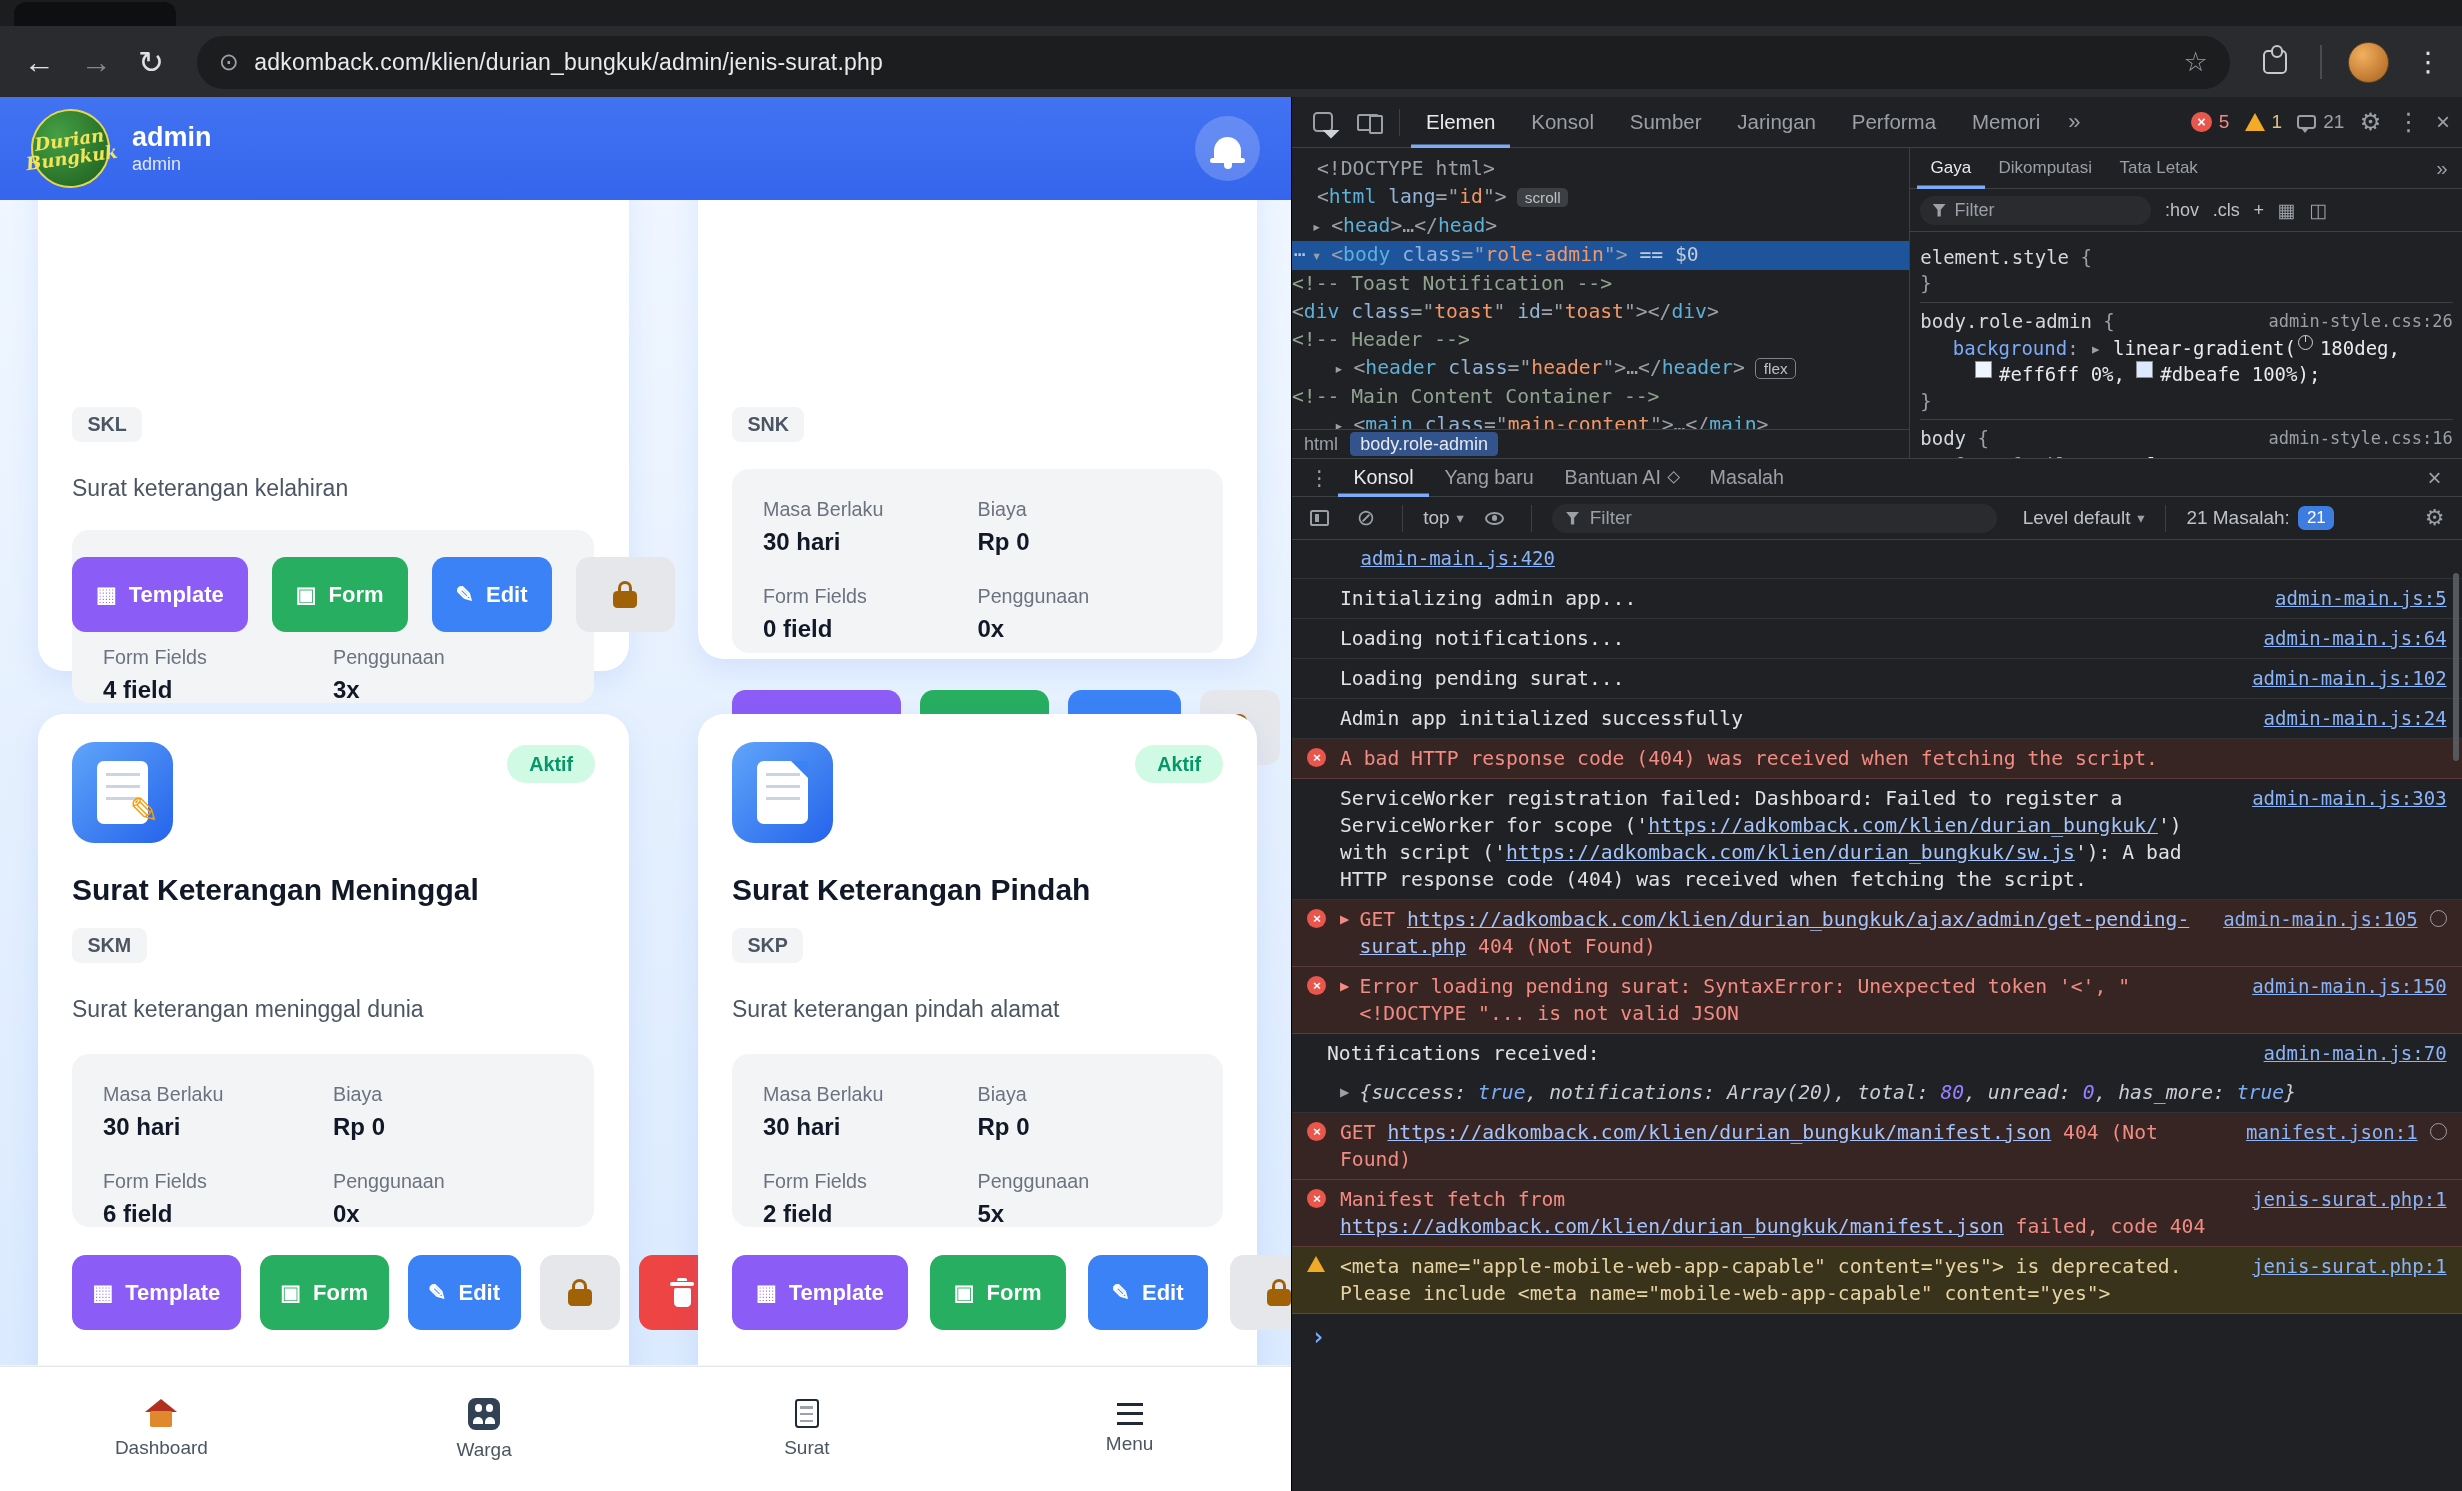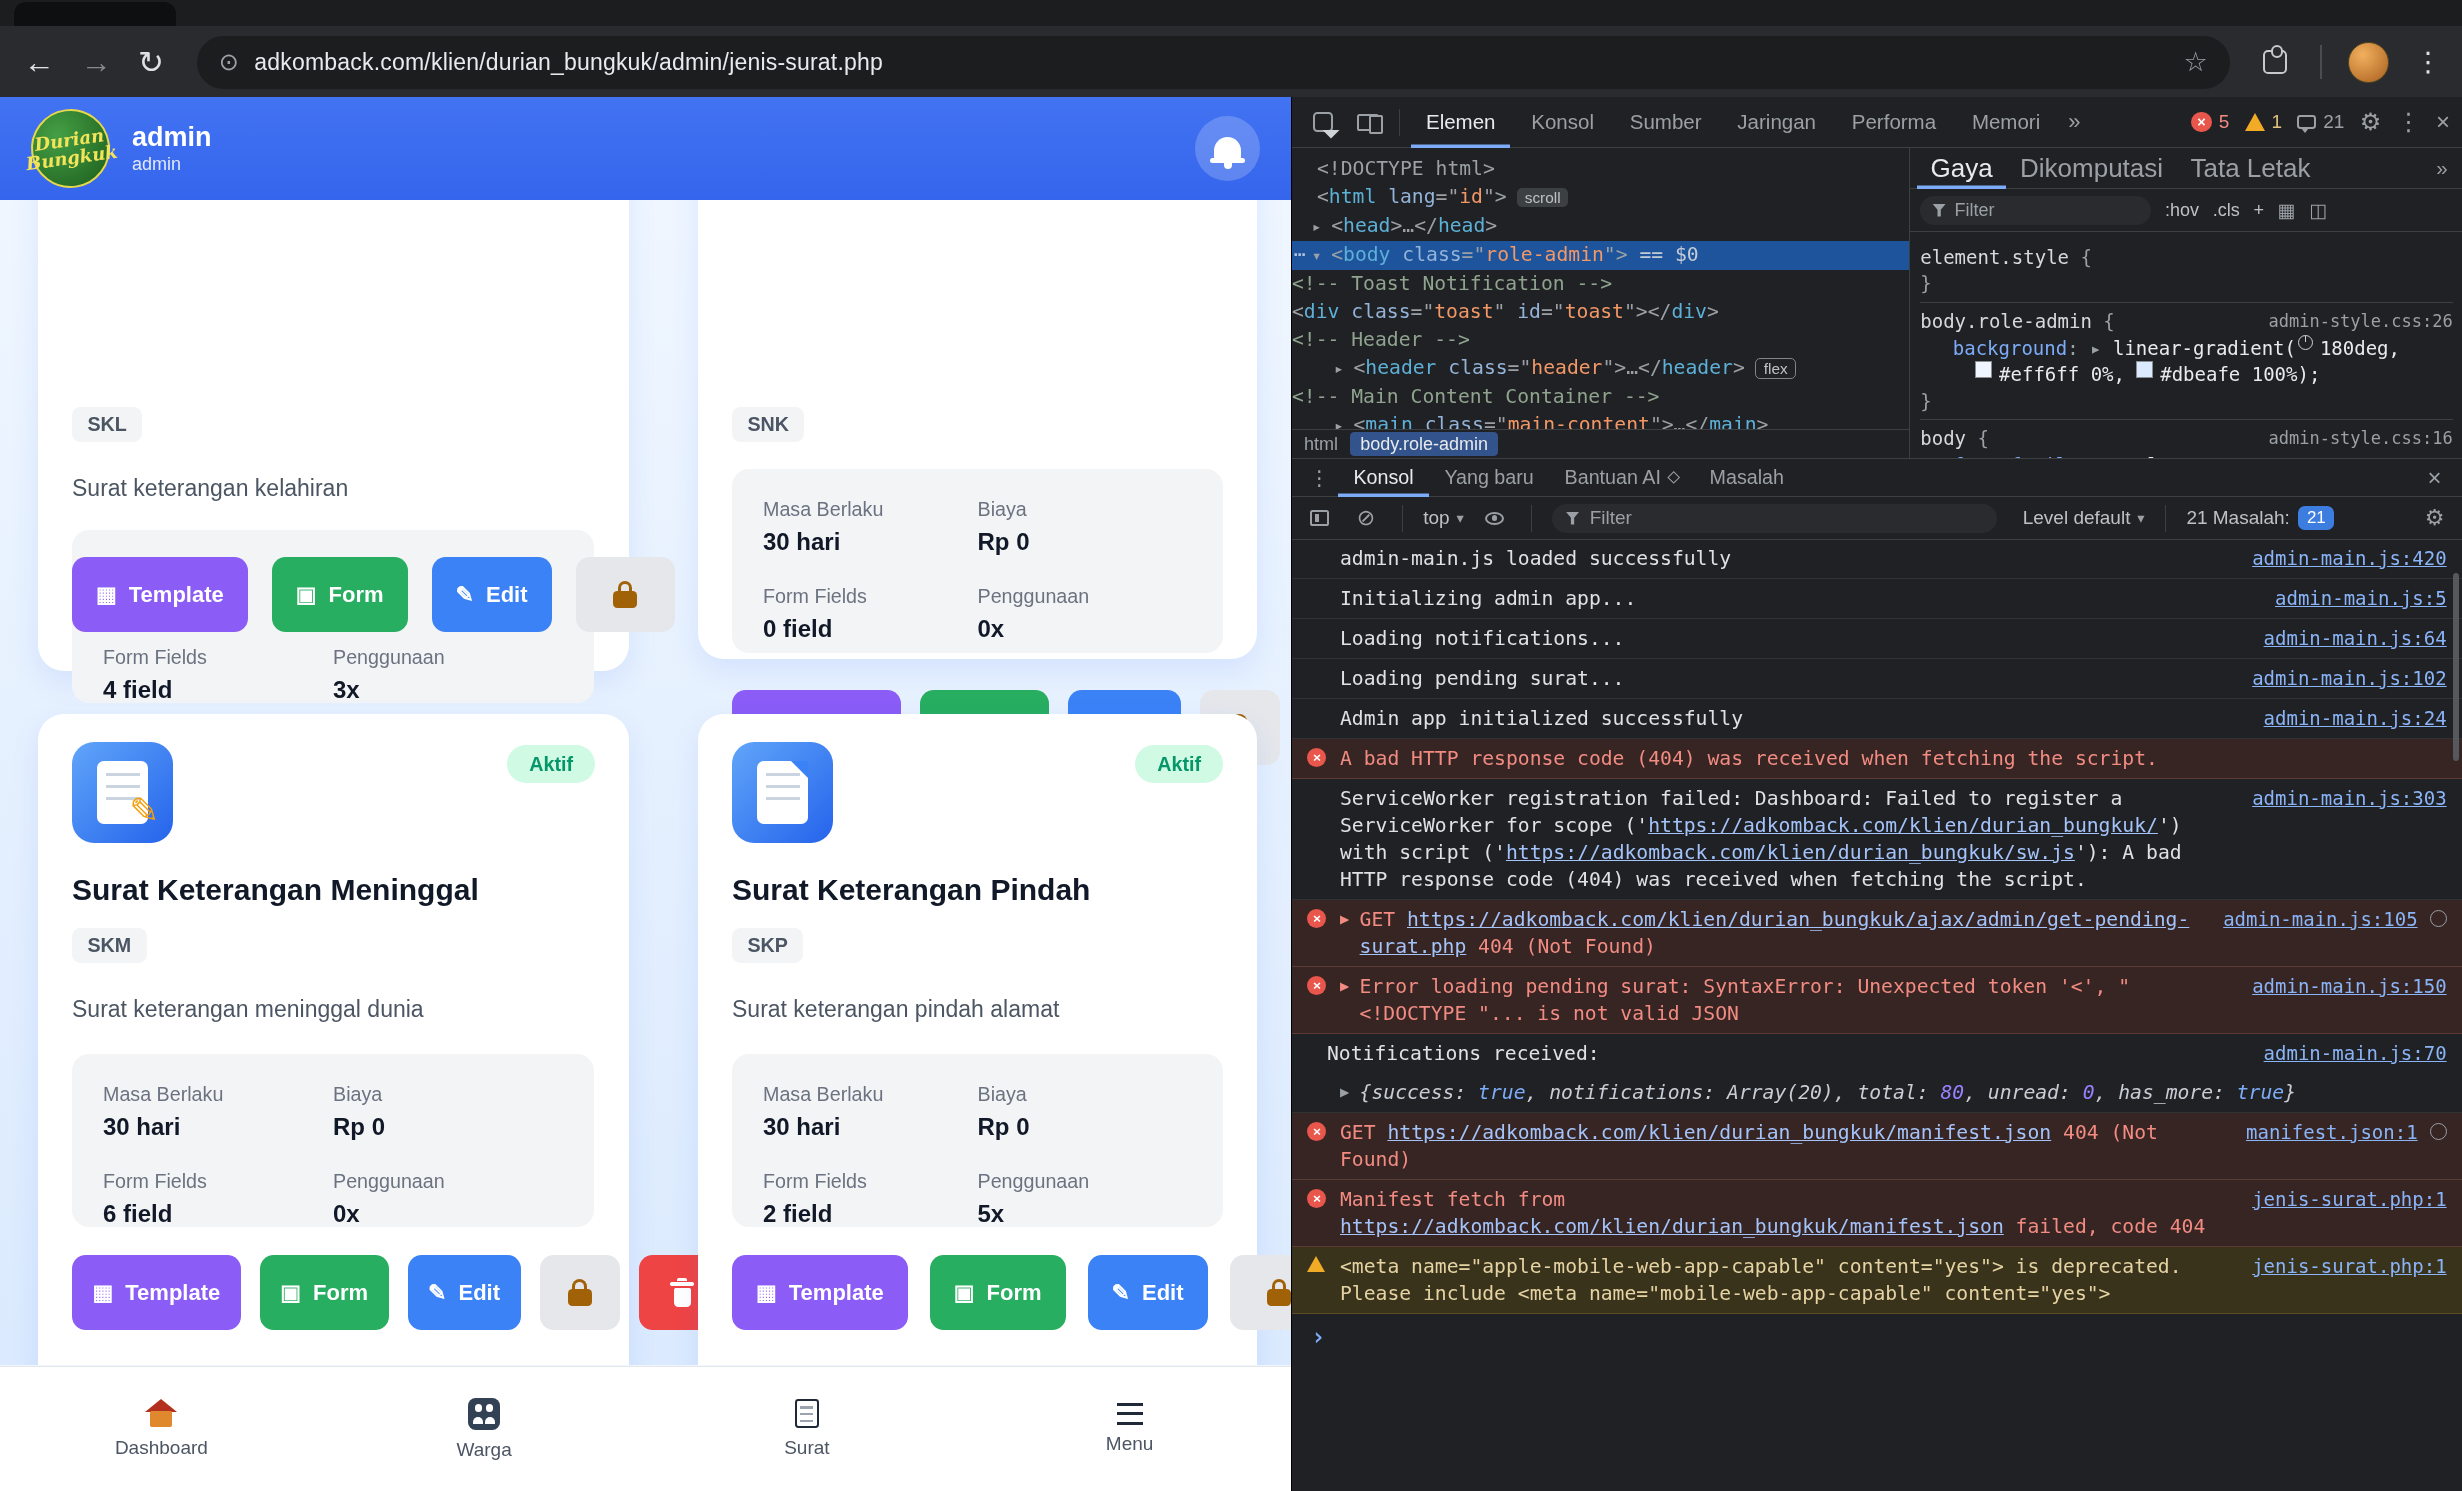--- a/index.html
+++ b/index.html
@@ -116,21 +116,21 @@
   .eline .badge { background:#3c4043; color:#bdc1c6; border-radius:5.1px; padding:0.9px 7.7px; margin-left:10.3px; font-size:15.4px; font-family:"Liberation Sans",sans-serif; }
   .eline .badge-out { background:transparent; border:0.9px solid #80858b; }
   .eline.sel { background:#1d549c; }
   .eline.sel::before { content:"⋯"; position:absolute; left:1.7px; color:rgba(255,255,255,.65); }
   .crumbbar { position:absolute; left:0; bottom:0; width:617px; height:29px; background:#202124; border-top:0.9px solid #3c4043; display:flex; align-items:center; padding:0 12px; gap:12px; font-size:18px; }
   .crumb { color:#9aa0a6; }
   .crumb.selc { background:#33538c; color:#e8eaed; border-radius:4.3px; padding:1.7px 10.3px; }
 
   .styles-pane { position:absolute; left:617px; top:0; width:554px; height:310px; border-left:0.9px solid #3c4043; overflow:hidden; }
   .stabs { height:41px; border-bottom:0.9px solid #3c4043; display:flex; align-items:center; padding:0 6.8px; }
-  .stab { padding:0 13.7px; height:41px; display:flex; align-items:center; font-size:26px; color:#9aa0a6; }
+  .stab { padding:0 13.7px; height:41px; display:flex; align-items:center; font-size:17px; color:#9aa0a6; }
   .stab.active { color:#e8eaed; box-shadow:inset 0 -3.4px 0 #7cacf8; }
   .smore { margin-left:auto; font-size:20.5px; padding-right:8.5px; }
   .sfilterrow { height:43px; border-bottom:0.9px solid #3c4043; display:flex; align-items:center; padding:0 10.3px; gap:13.7px; }
   .sfilter { width:231px; height:29px; background:#292b2f; border-radius:14.5px; display:flex; align-items:center; padding:0 12px; gap:8.5px; color:#9aa0a6; font-size:18px; }
   .funnel { width:13.7px; height:13px; background:#9aa0a6; clip-path:polygon(0 0,100% 0,62% 48%,62% 100%,38% 100%,38% 48%); flex:none; }
   .toggle { font-size:18px; color:#bdc1c6; }
   .sic { font-size:19px; color:#9aa0a6; }
   .scontent { font:19px/26.5px "DejaVu Sans Mono",monospace; padding:6.8px 10.3px; color:#9aa0a6; }
   .srow { display:flex; white-space:nowrap; }
   .ssel { color:#d5d9de; } .sp { color:#9aa0a6; }
@@ -602,21 +602,20 @@
         <span class="vsep"></span>
         <span class="issues">
             <span>21 Masalah:</span>
             <span class="ibubble">21</span>
           </span>
         <span class="ticon cgear">⚙</span>
       </div>
 
       <div class="clog">
         <div class="crow">
-          <div class="cbody"><span>admin-main.js loaded successfully</span></div>
           <span class="clink">admin-main.js:420</span>
         </div>
         <div class="crow">
           <div class="cbody"><span>Initializing admin app...</span></div>
           <span class="clink">admin-main.js:5</span>
         </div>
         <div class="crow">
           <div class="cbody"><span>Loading notifications...</span></div>
           <span class="clink">admin-main.js:64</span>
         </div>

